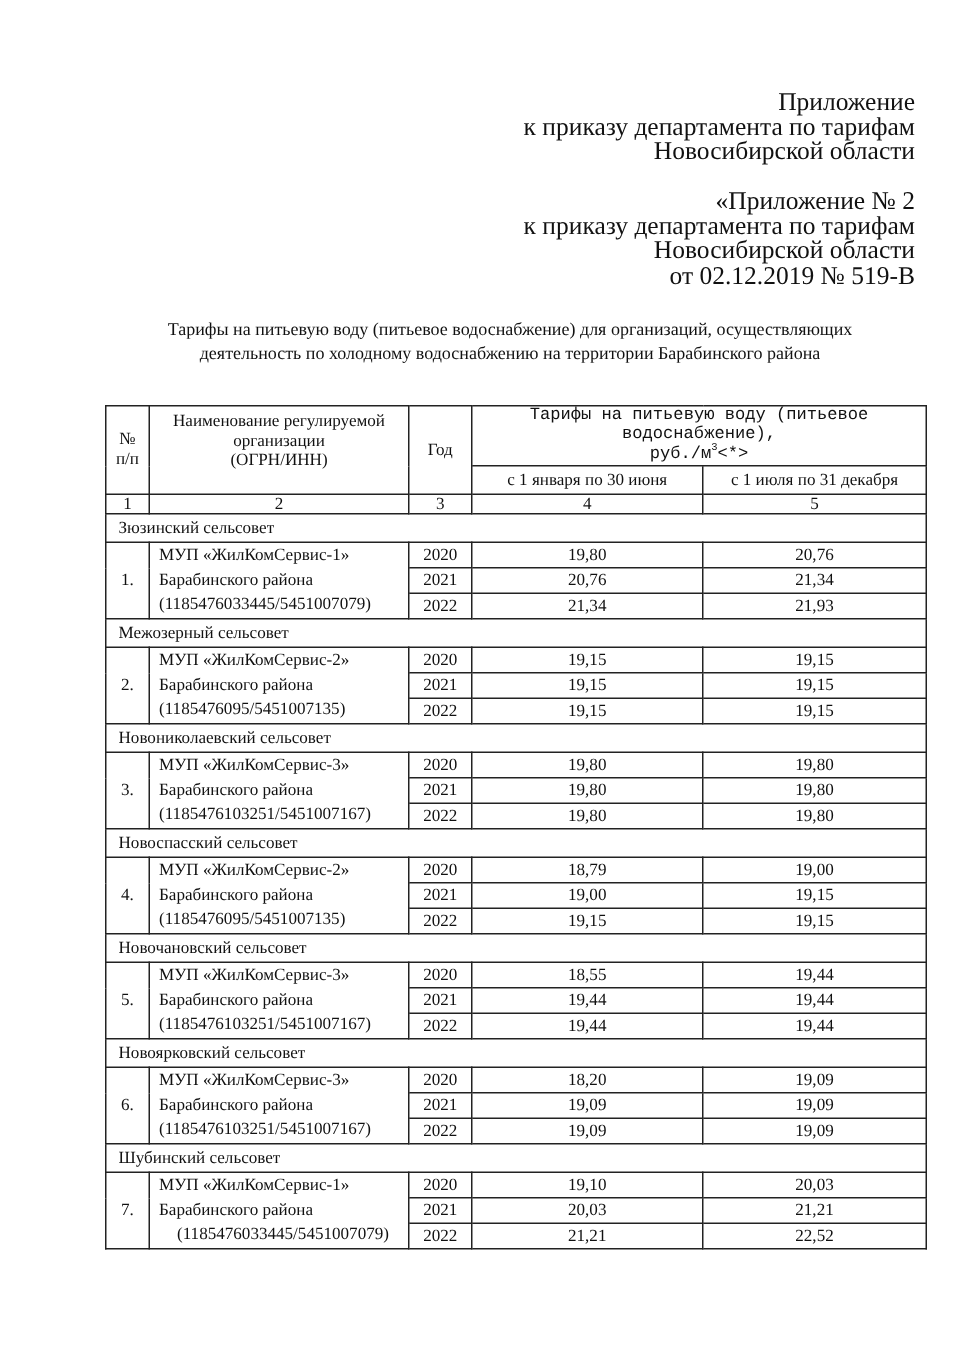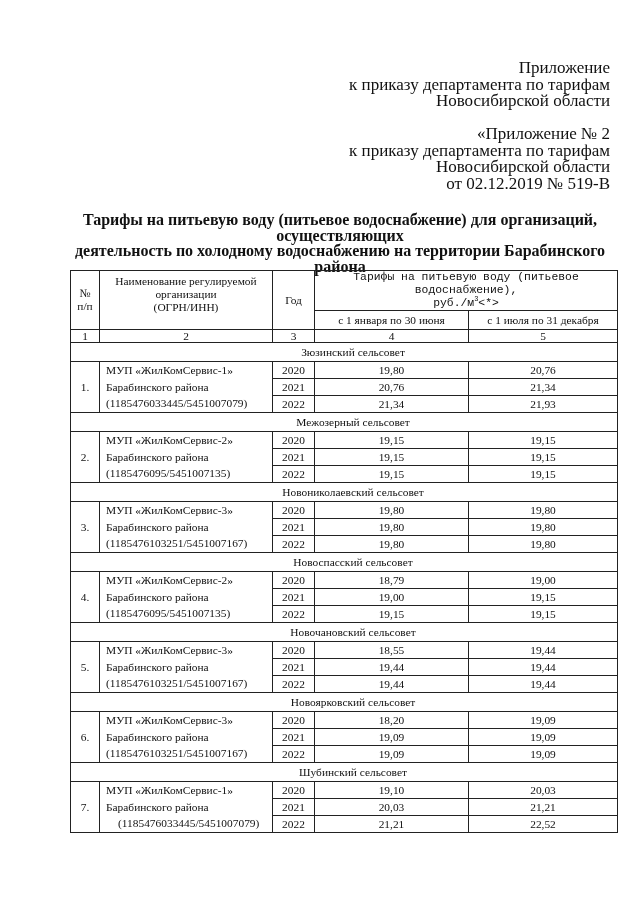--- a/index.html
+++ b/index.html
@@ -2,28 +2,28 @@
 <html><head>
 <meta charset="utf-8">
 <style>
   html, body { margin: 0; padding: 0; background: #ffffff; }
   body { width: 640px; height: 905px; position: relative; overflow: hidden;
          font-family: "Liberation Serif", "DejaVu Serif", serif; color: #111; }
   .appendix { position: absolute; right: 30px; text-align: right; font-size: 17px; line-height: 16.5px; }
   .app1 { top: 60px; }
   .app2 { top: 126px; }
   .title { position: absolute; left: 62px; width: 556px; top: 212px; text-align: center;
-           font-weight: bold; font-size: 16px; line-height: 15.5px; }
+           font-weight: normal; font-size: 12px; line-height: 15.5px; }
   table { position: absolute; left: 70px; top: 270px; border-collapse: collapse;
           font-size: 11.4px; width: 547px; table-layout: fixed; }
   td, th { border: 1px solid #222; padding: 0; font-weight: normal; text-align: center; vertical-align: middle; line-height: 13px; }
   th.h-top { height: 30px; font-family: Liberation Mono, monospace; }
   th.h-sub { height: 18px; }
   td.colnum { height: 12px; line-height: 12px; }
-  td.section { text-align: center; padding-left: 18px; height: 18px; }
+  td.section { text-align: left; padding-left: 8px; height: 18px; }
   td.num { }
   td.org { text-align: left; padding-left: 6px; line-height: 16.5px; }
   td.year, td.val { height: 16px; line-height: 16px; }
   sup { font-size: 7px; vertical-align: super; line-height: 0; }
 </style>
 </head>
 <body>
 
 <div class="appendix app1">
   <div>Приложение</div>

